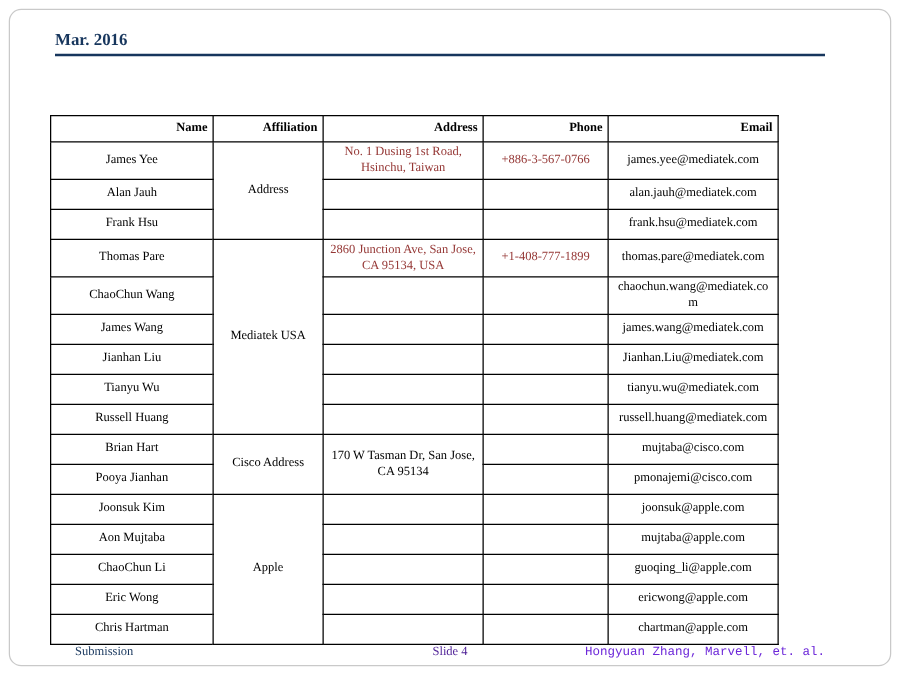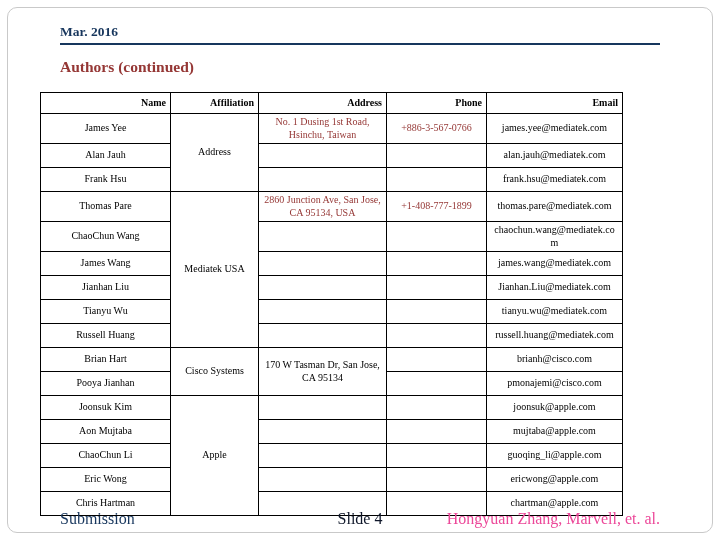--- a/index.html
+++ b/index.html
@@ -20,21 +20,21 @@
   .slide-frame {
     position: absolute;
     inset: 7px;
     border: 1px solid #c9c9c9;
     border-radius: 10px;
     pointer-events: none;
   }
   .header {
     position: absolute;
     top: 24px;
-    left: 60px;
+    left: 44px;
     right: 60px;
     display: flex;
     justify-content: space-between;
     align-items: flex-end;
     border-bottom: 2px solid #17365D;
     padding-bottom: 3px;
     color: #17365D;
     font-size: 13.5px;
     font-weight: bold;
   }
@@ -81,37 +81,36 @@
   .red { color: #953735; }
   td.tall { height: 26px; }
   .footer {
     position: absolute;
     left: 60px;
     right: 60px;
     bottom: 12px;
     display: flex;
     justify-content: space-between;
     align-items: baseline;
-    font-size: 16px;
+    font-size: 10px;
   }
   .footer .f-left  { color: #17365D; }
-  .footer .f-center { color: #0f172a; position: absolute; left: 0; right: 0; text-align: center; }
-  .footer .f-right { color: #ec4899; position: relative; }
+  .footer .f-center { color: #4c1d95; position: absolute; left: 0; right: 0; text-align: center; }
+  .footer .f-right { color: #6d28d9; position: relative; font-family: Liberation Mono, monospace; }
 </style>
 </head>
 <body>
 
 <div class="slide">
   <div class="slide-frame"></div>
 
   <div class="header">
     <span>Mar. 2016</span>
   </div>
 
-  <div class="slide-title">Authors (continued)</div>
 
   <table class="authors">
     <colgroup>
       <col class="col-name">
         <col class="col-affil">
         <col class="col-addr">
         <col class="col-phone">
         <col class="col-email">
     </colgroup>
     <thead>
@@ -175,24 +174,24 @@
         <td>tianyu.wu@mediatek.com</td>
       </tr>
       <tr>
         <td class="tall">Russell Huang</td>
         <td></td>
         <td class="col-phone"></td>
         <td class="tall">russell.huang@mediatek.com</td>
       </tr>
       <tr>
         <td class="tall">Brian Hart</td>
-        <td rowspan="2">Cisco Systems</td>
+        <td rowspan="2">Cisco Address</td>
         <td rowspan="2">170 W Tasman Dr, San Jose, CA 95134</td>
         <td class="col-phone"></td>
-        <td>brianh@cisco.com</td>
+        <td>mujtaba@cisco.com</td>
       </tr>
       <tr>
         <td class="tall">Pooya Jianhan</td>
         <td class="col-phone"></td>
         <td>pmonajemi@cisco.com</td>
       </tr>
       <tr>
         <td>Joonsuk Kim</td>
         <td rowspan="5">Apple</td>
         <td></td>

